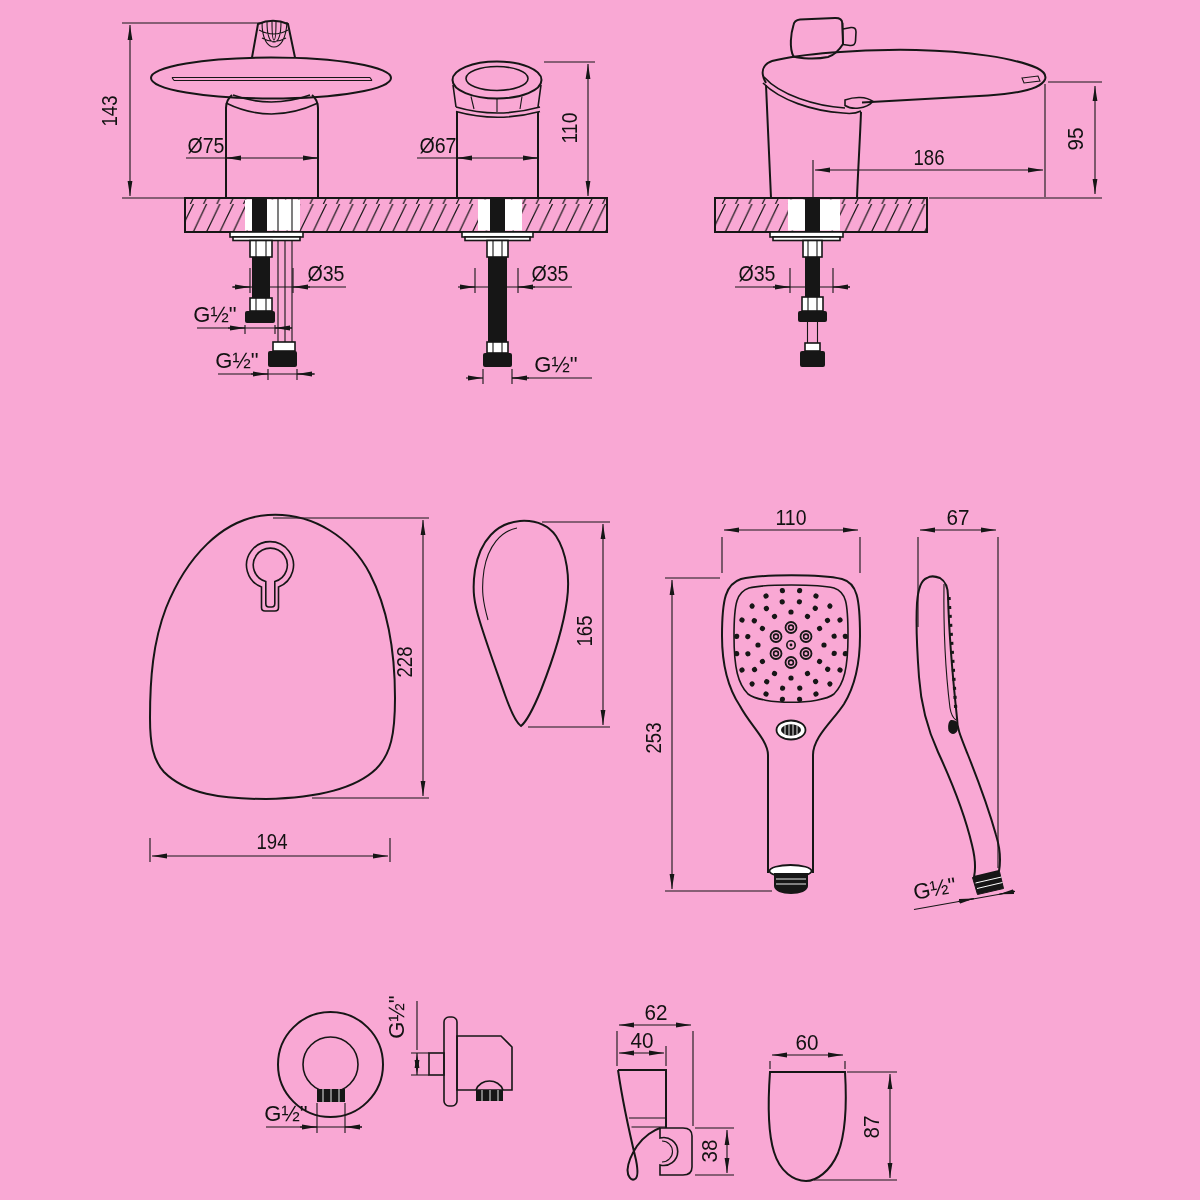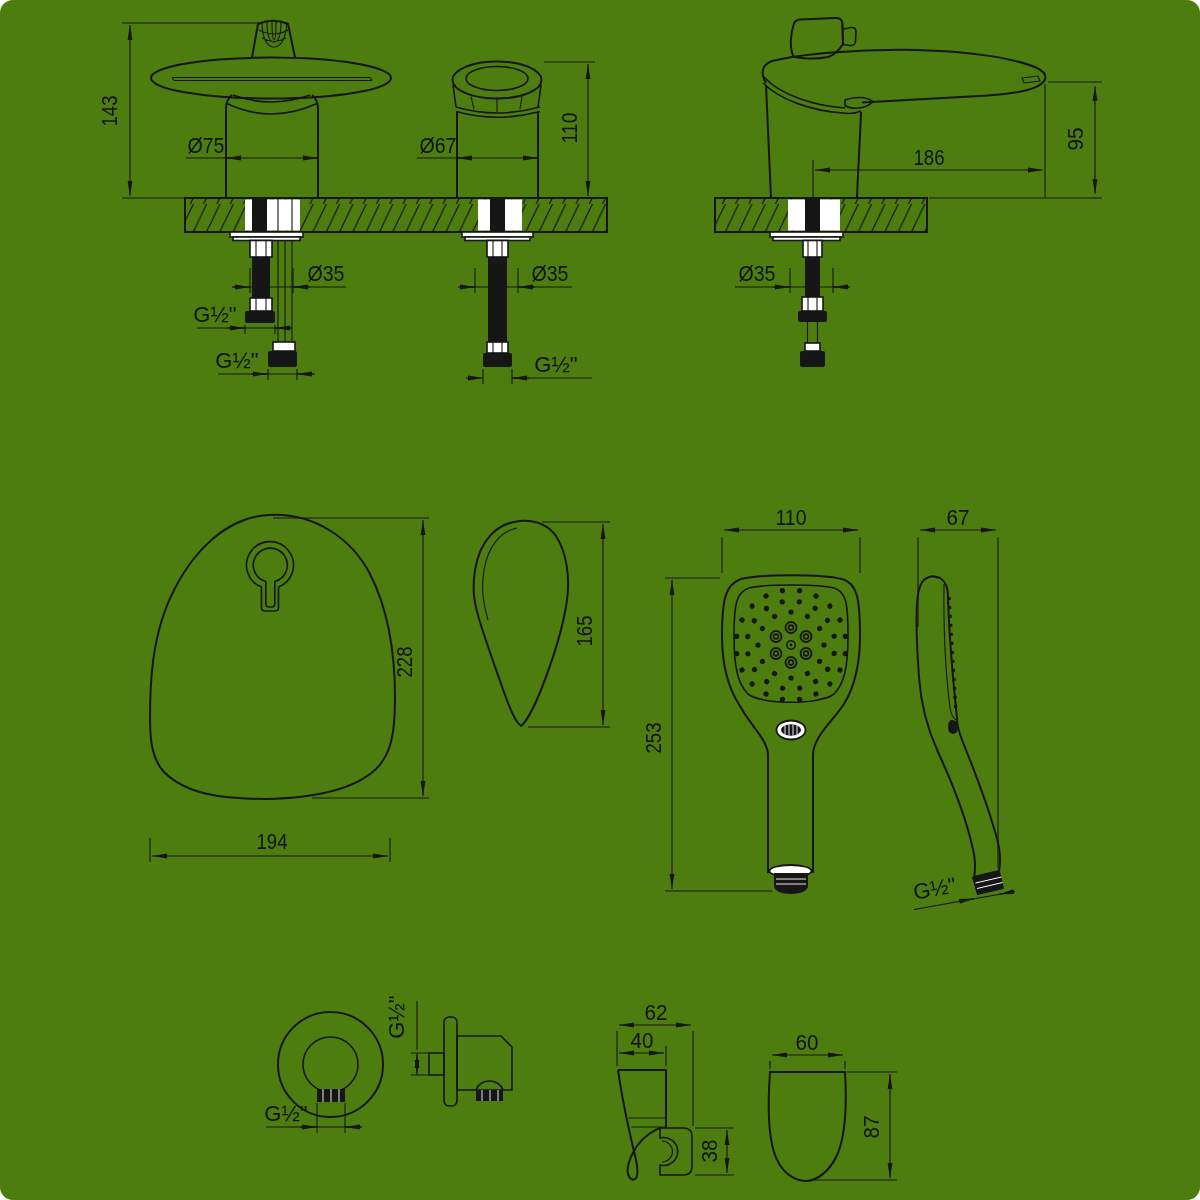--- a/index.html
+++ b/index.html
@@ -1,16 +1,16 @@
 <!DOCTYPE html>
 <html><head>
 <meta charset="utf-8">
 <style>
   html,body{margin:0;padding:0;background:#fff;}
-  .stage{width:1200px;height:1200px;position:relative;background:#4d7c0f;border-radius:13px;}
+  .stage{width:1200px;height:1200px;position:relative;background:#f9a8d4;}
   svg{display:block;}
   .ol{stroke:#161616;stroke-width:2;fill:none;}
   .ol15{stroke:#161616;stroke-width:1.6;fill:none;}
   .thin{stroke:#161616;stroke-width:1.1;fill:none;}
   .dim{stroke:#161616;stroke-width:1.1;fill:none;}
   .blk{fill:#161616;stroke:none;}
   .wht{fill:#ffffff;stroke:#161616;stroke-width:1.6;}
   .whtn{fill:#ffffff;stroke:none;}
   text{fill:#121212;font-family:"Liberation Sans", sans-serif;font-size:22px;}
   .lab{text-anchor:middle;}

